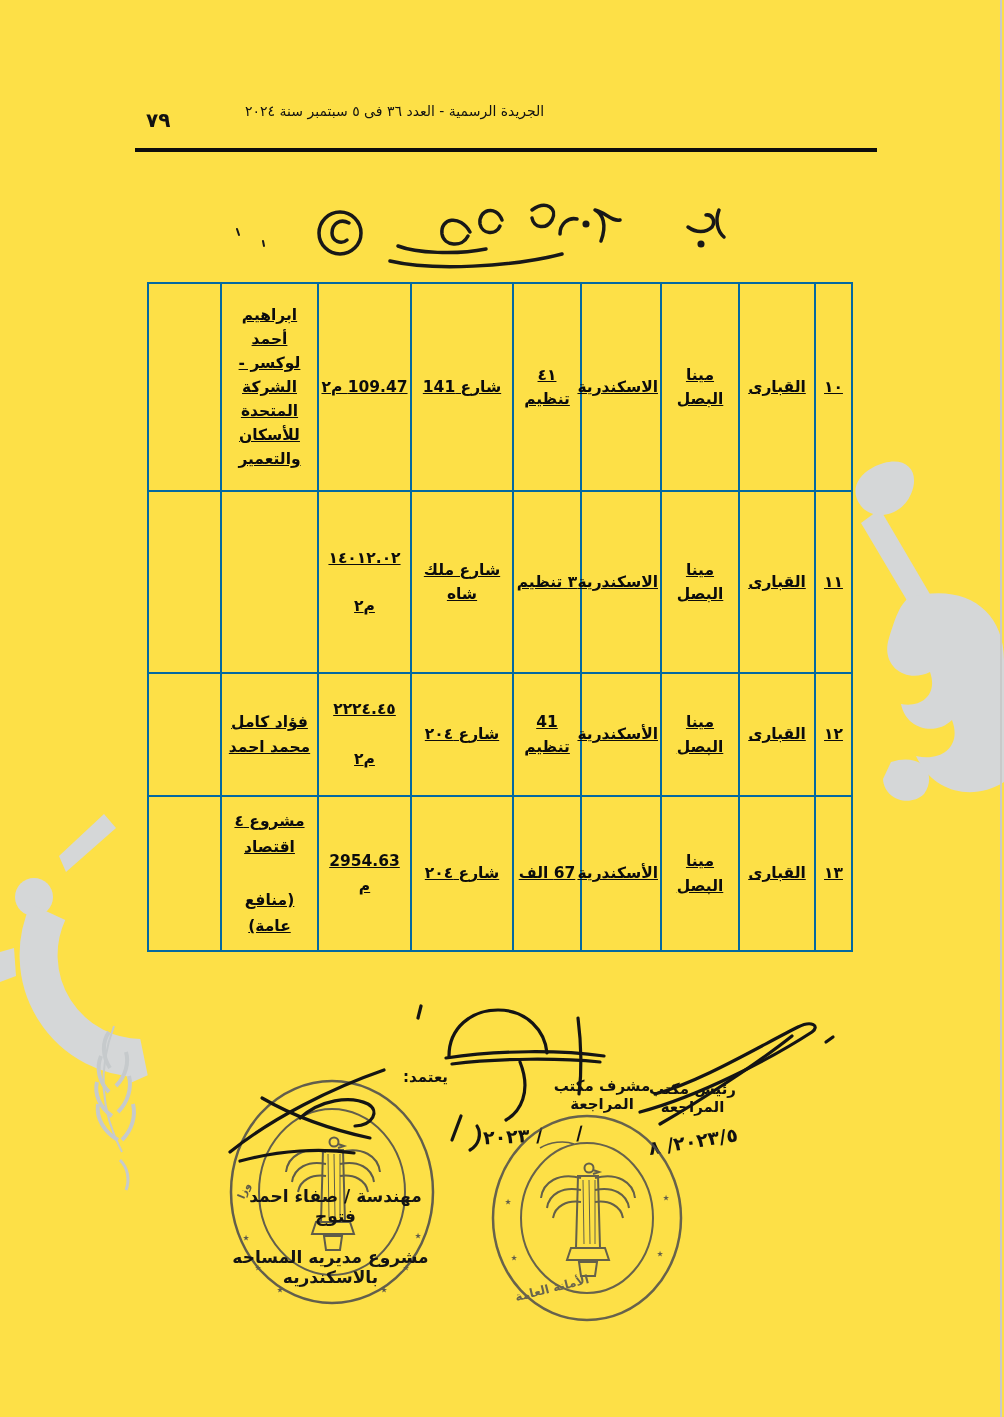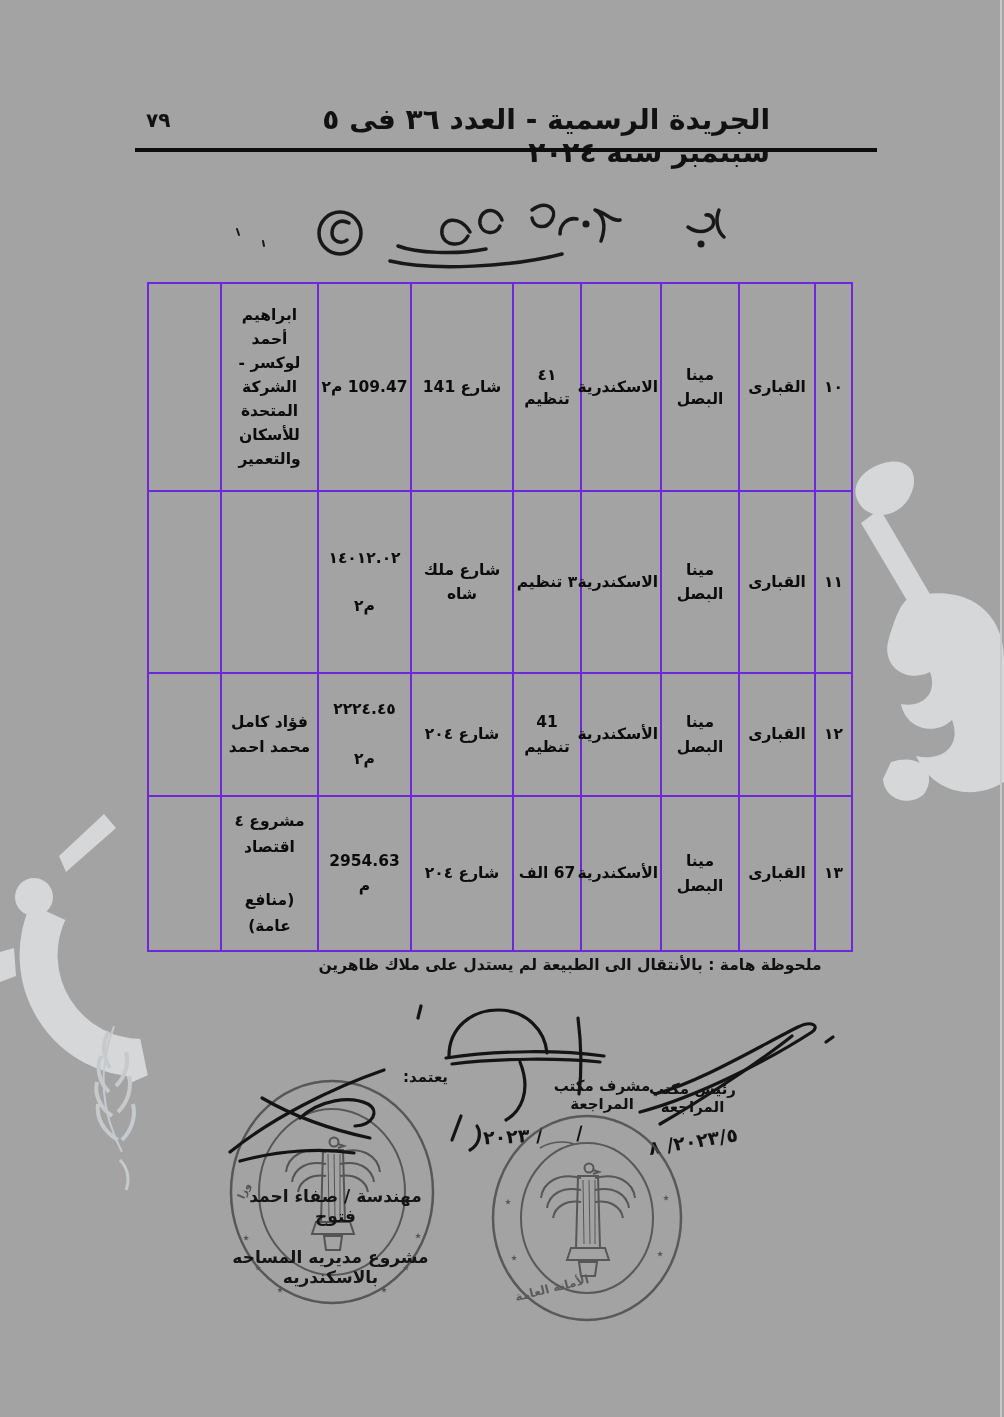--- a/index.html
+++ b/index.html
@@ -1,35 +1,36 @@
 <!DOCTYPE html>
 <html lang="ar"><head>
 <meta charset="utf-8">
 <style>
   html,body{margin:0;padding:0;background:#ffffff;}
   #page{
-    position:relative;width:1004px;height:1417px;background:#a3a3a3;overflow:hidden;
+    position:relative;width:1004px;height:1417px;background:#fde047;overflow:hidden;
     font-family:"DejaVu Sans",sans-serif;color:#111;
   }
   .abs{position:absolute;}
   
   .page-no{font-weight:bold;font-size:20px;}
-  .gz-title{font-weight:bold;font-size:28px;text-align:right;}
+  .gz-title{font-weight:normal;font-size:14px;text-align:left;}
   .rule{background:#0d0d0d;height:4px;}
   
   table.main{
     border-collapse:collapse;table-layout:fixed;direction:rtl;
     width:704px;height:668px;
   }
   table.main td{
-    border:2px solid #6d28d9;
+    border:2px solid #0369a1;
     font-weight:bold;font-size:15.5px;line-height:1.55;
     text-align:center;vertical-align:middle;
     white-space:pre-line;padding:2px;
     color:#0c0c0c;
+    text-decoration:underline;
   }
   td.owner-cell{line-height:1.95;}
   td.v-top{vertical-align:top;padding-top:14px;}
   td.area-top{vertical-align:top;padding-top:10px;line-height:2.2;}
   td.no-low{vertical-align:bottom;padding-bottom:26px;}
   
   .note{font-weight:bold;font-size:15.5px;text-align:center;direction:rtl;}
   .sig-label{font-weight:bold;font-size:15px;direction:rtl;text-align:center;}
   .hand-date{font-weight:bold;font-size:19px;white-space:pre;direction:ltr;
              font-family:"DejaVu Sans",sans-serif;}
@@ -159,21 +160,20 @@
         <td>2954.63 م</td>
         <td class="owner-cell" style="line-height:1.7">مشروع ٤
 اقتصاد
 
 (منافع عامة)</td>
         <td></td>
       </tr>
     </tbody>
   </table>
 
-  <div class="abs note" style="left:290px;top:956px;width:560px;z-index:2">ملحوظة هامة : بالأنتقال الى الطبيعة لم يستدل على ملاك ظاهرين</div>
 
   <div class="abs sig-label" style="left:522px;top:1077px;width:160px;z-index:3">مشرف مكتب المراجعة</div>
   <div class="abs sig-label" style="left:620px;top:1080px;width:145px;z-index:3">رئيس مكتب المراجعة</div>
   <div class="abs sig-label" style="left:378px;top:1068px;width:70px;text-align:right;z-index:3">يعتمد:</div>
   <div class="abs hand-date" style="left:483px;top:1124px;transform:rotate(-3deg);z-index:3">٢٠٢٣ /     /</div>
   <div class="abs hand-date" style="left:648px;top:1130px;transform:rotate(-9deg);z-index:3">٢٠٢٣/٥/ ٨</div>
   <div class="abs stamp-text" style="left:228px;top:1186px;width:215px;z-index:5">مهندسة / صفاء احمد فتوح</div>
   <div class="abs stamp-text" style="left:203px;top:1247px;width:255px;z-index:5">مشروع مديريه المساحه بالاسكندريه</div>
 
   <svg class="abs" style="left:0;top:0;z-index:4;pointer-events:none" width="1004" height="1417" viewBox="0 0 1004 1417">

